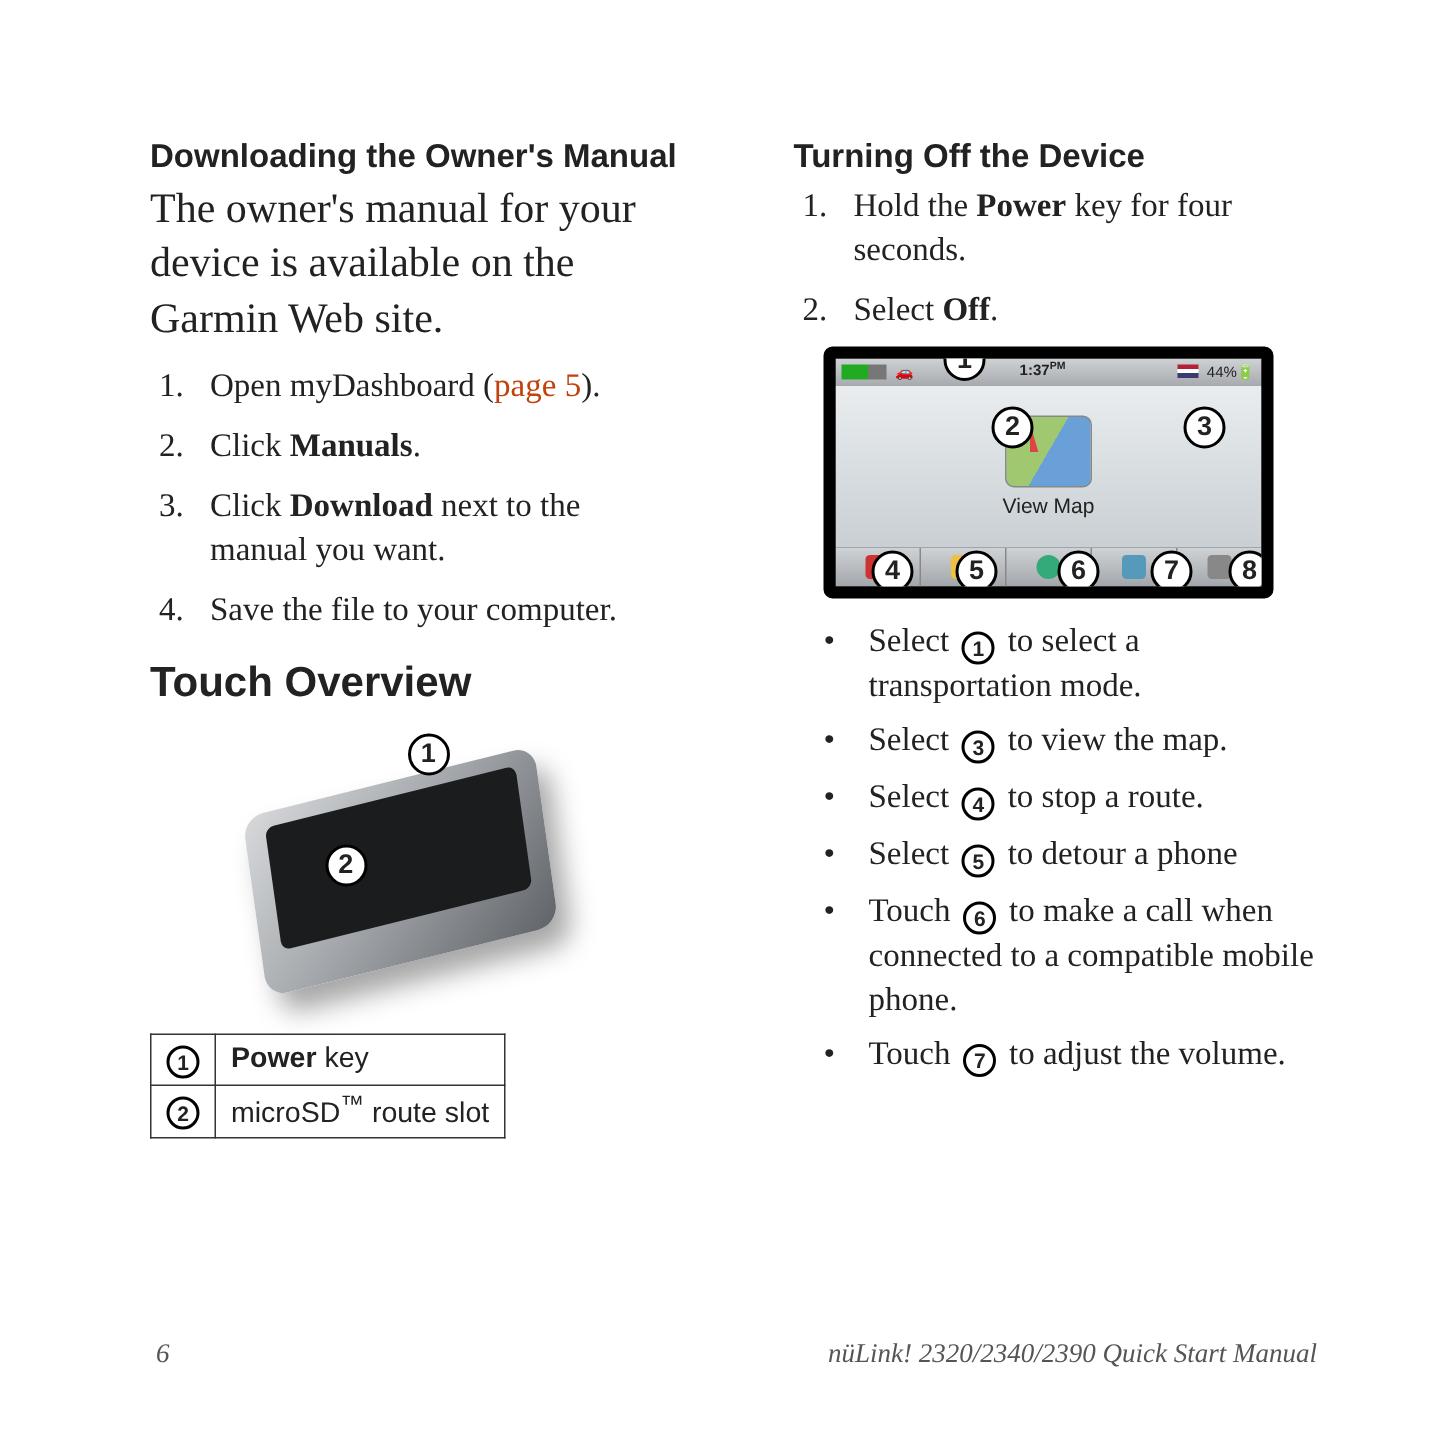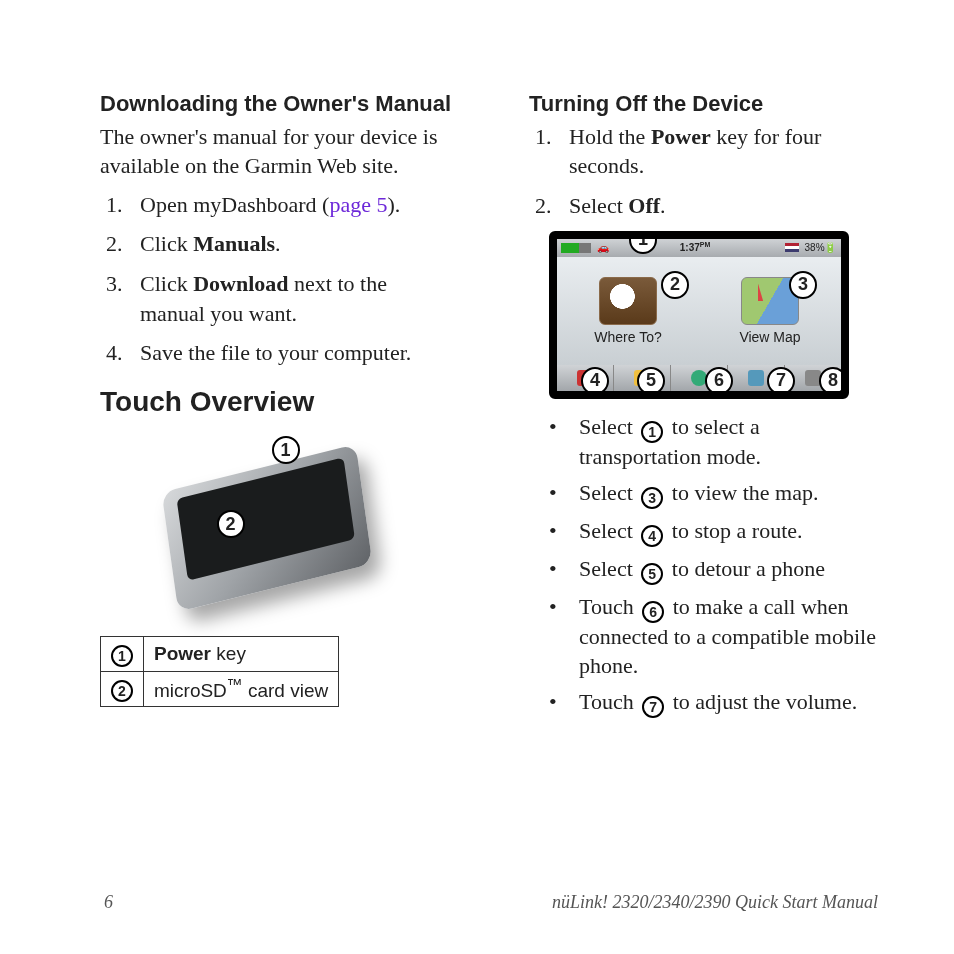--- a/index.html
+++ b/index.html
@@ -23,21 +23,21 @@
     margin-bottom: 4px;
     line-height: 1.25;
   }
   .h2 {
     font-family: Arial, Helvetica, sans-serif;
     font-weight: bold;
     font-size: 28px;
     margin: 18px 0 10px 0;
   }
   .para {
-    font-size: 22px;
+    font-size: 28px;
     line-height: 1.32;
     margin-bottom: 10px;
   }
   ol.steps {
     list-style: none;
     counter-reset: step;
     font-size: 22px;
     line-height: 1.35;
     padding-left: 0;
   }
@@ -63,21 +63,21 @@
     position: relative;
     padding-left: 50px;
     margin-bottom: 8px;
   }
   ul.bullets > li::before {
     content: "•";
     position: absolute;
     left: 20px;
     top: 0;
   }
-  .link { color: #6d28d9; }
+  .link { color: #c2410c; }
   .bold { font-weight: bold; }
 
   
   .device-wrap {
     position: relative;
     width: 300px;
     height: 190px;
     margin: 8px auto 18px auto;
   }
   .gps-body {
@@ -265,21 +265,21 @@
     </div>
 
     <table class="keytbl">
       <tbody>
           <tr>
         <td><span class="circnum">1</span></td>
         <td><span class="bold">Power</span><span> key</span></td>
       </tr>
       <tr>
         <td><span class="circnum">2</span></td>
-        <td><span>microSD</span><sup>™</sup><span> card view</span></td>
+        <td><span>microSD</span><sup>™</sup><span> route slot</span></td>
       </tr>
     </tbody>
       </table>
   </div>
 
   <div class="col">
     <div class="h3">Turning Off the Device</div>
     <ol class="steps">
       <li>
         <span>Hold the </span><span class="bold">Power</span><span> key for four seconds.</span>
@@ -289,27 +289,23 @@
       </li>
     </ol>
 
 
     <div class="menu-device">
       <div class="menu-status">
         <span class="sat-ico"></span>
         <span>🚗</span>
         <span class="time"><span>1:37</span><sup style="font-size:7px">PM</sup></span>
         <span class="flag"></span>
-        <span><span>38</span>%🔋</span>
+        <span><span>44</span>%🔋</span>
       </div>
       <div class="menu-main">
-        <div class="tile">
-          <div class="ico ico-where"></div>
-          <div class="lbl">Where To?</div>
-        </div>
         <div class="tile">
           <div class="ico ico-map"></div>
           <div class="lbl">View Map</div>
         </div>
       </div>
       <div class="menu-bottom">
         <div class="btn">
             <span class="mini stop"></span>
           </div>
         <div class="btn">

